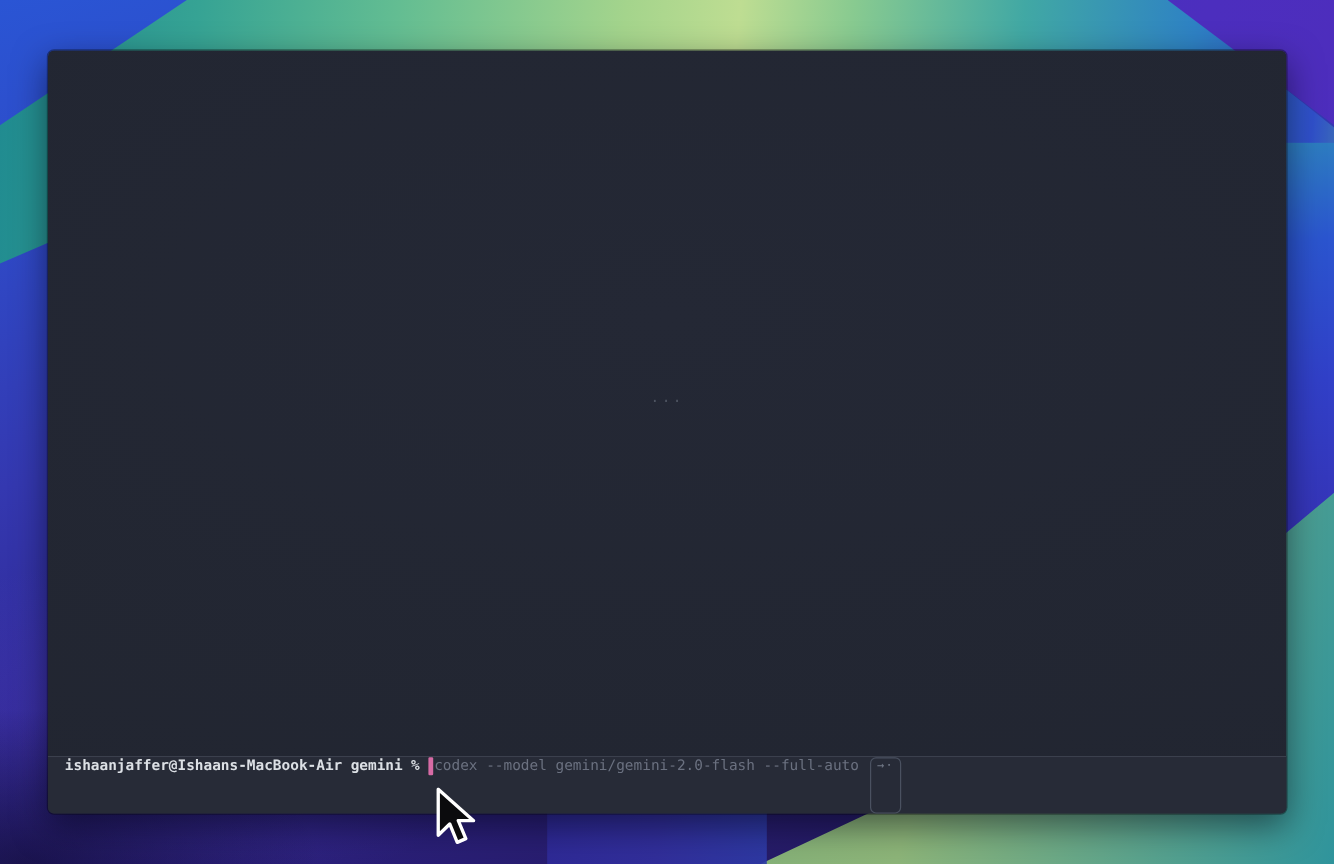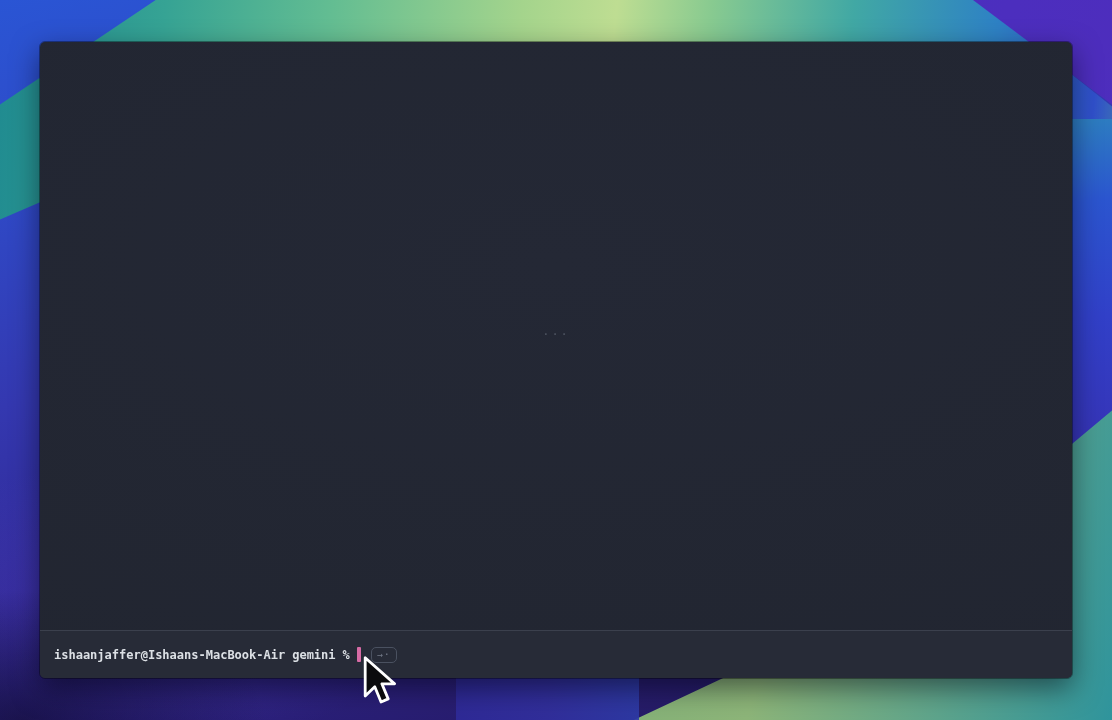--- a/index.html
+++ b/index.html
@@ -44,21 +44,21 @@
   }
   .term-body{position:absolute;left:0;right:0;top:0;height:588px;}
   .ellipsis{
     position:absolute;left:50%;top:282px;transform:translateX(-50%);
     color:#4e5461;font-size:12px;letter-spacing:2px;
   }
   .prompt-bar{
     position:absolute;left:0;right:0;bottom:0;height:48px;
     background:#272b37;border-top:1px solid #3b404d;
     border-radius:0 0 5px 5px;
-    display:flex;align-items:center;padding-left:14px;box-sizing:border-box;
+    display:flex;padding-left:14px;box-sizing:border-box;
     font-size:12px;white-space:pre;
   }
   .p-strong{color:#dce0e5;font-weight:700;}
   .p-sp{display:inline-block;width:7px;}
   .text-cursor{
     display:inline-block;width:4px;height:15px;background:#d76ba5;
     vertical-align:-3px;margin-right:1px;border-radius:1px;
   }
   .p-sug{color:#6b7180;}
   .tab-hint{
@@ -87,20 +87,21 @@
       <span class="ellipsis">...</span>
     </div>
     <div class="prompt-bar">
       <span class="p-strong">ishaanjaffer@Ishaans-MacBook-Air</span>
       <span class="p-sp"></span>
       <span class="p-strong">gemini</span>
       <span class="p-sp"></span>
       <span class="p-strong">%</span>
       <span class="p-sp"></span>
       <span class="text-cursor"></span>
+      <span class="p-sug">codex --model gemini/gemini-2.0-flash --full-auto</span>
       <span class="tab-hint">→·</span>
     </div>
   </div>
 
   <svg class="pointer" width="36" height="54" viewBox="0 0 20 31">
     <path d="M1.5 1 L1.5 23 L7 17.6 L10.6 26.4 L14.7 24.6 L11.1 16 L18.4 16 Z" fill="#0b0b0d" stroke="#ffffff" stroke-width="1.6" stroke-linejoin="round"></path>
   </svg>
 
 </div>
 

